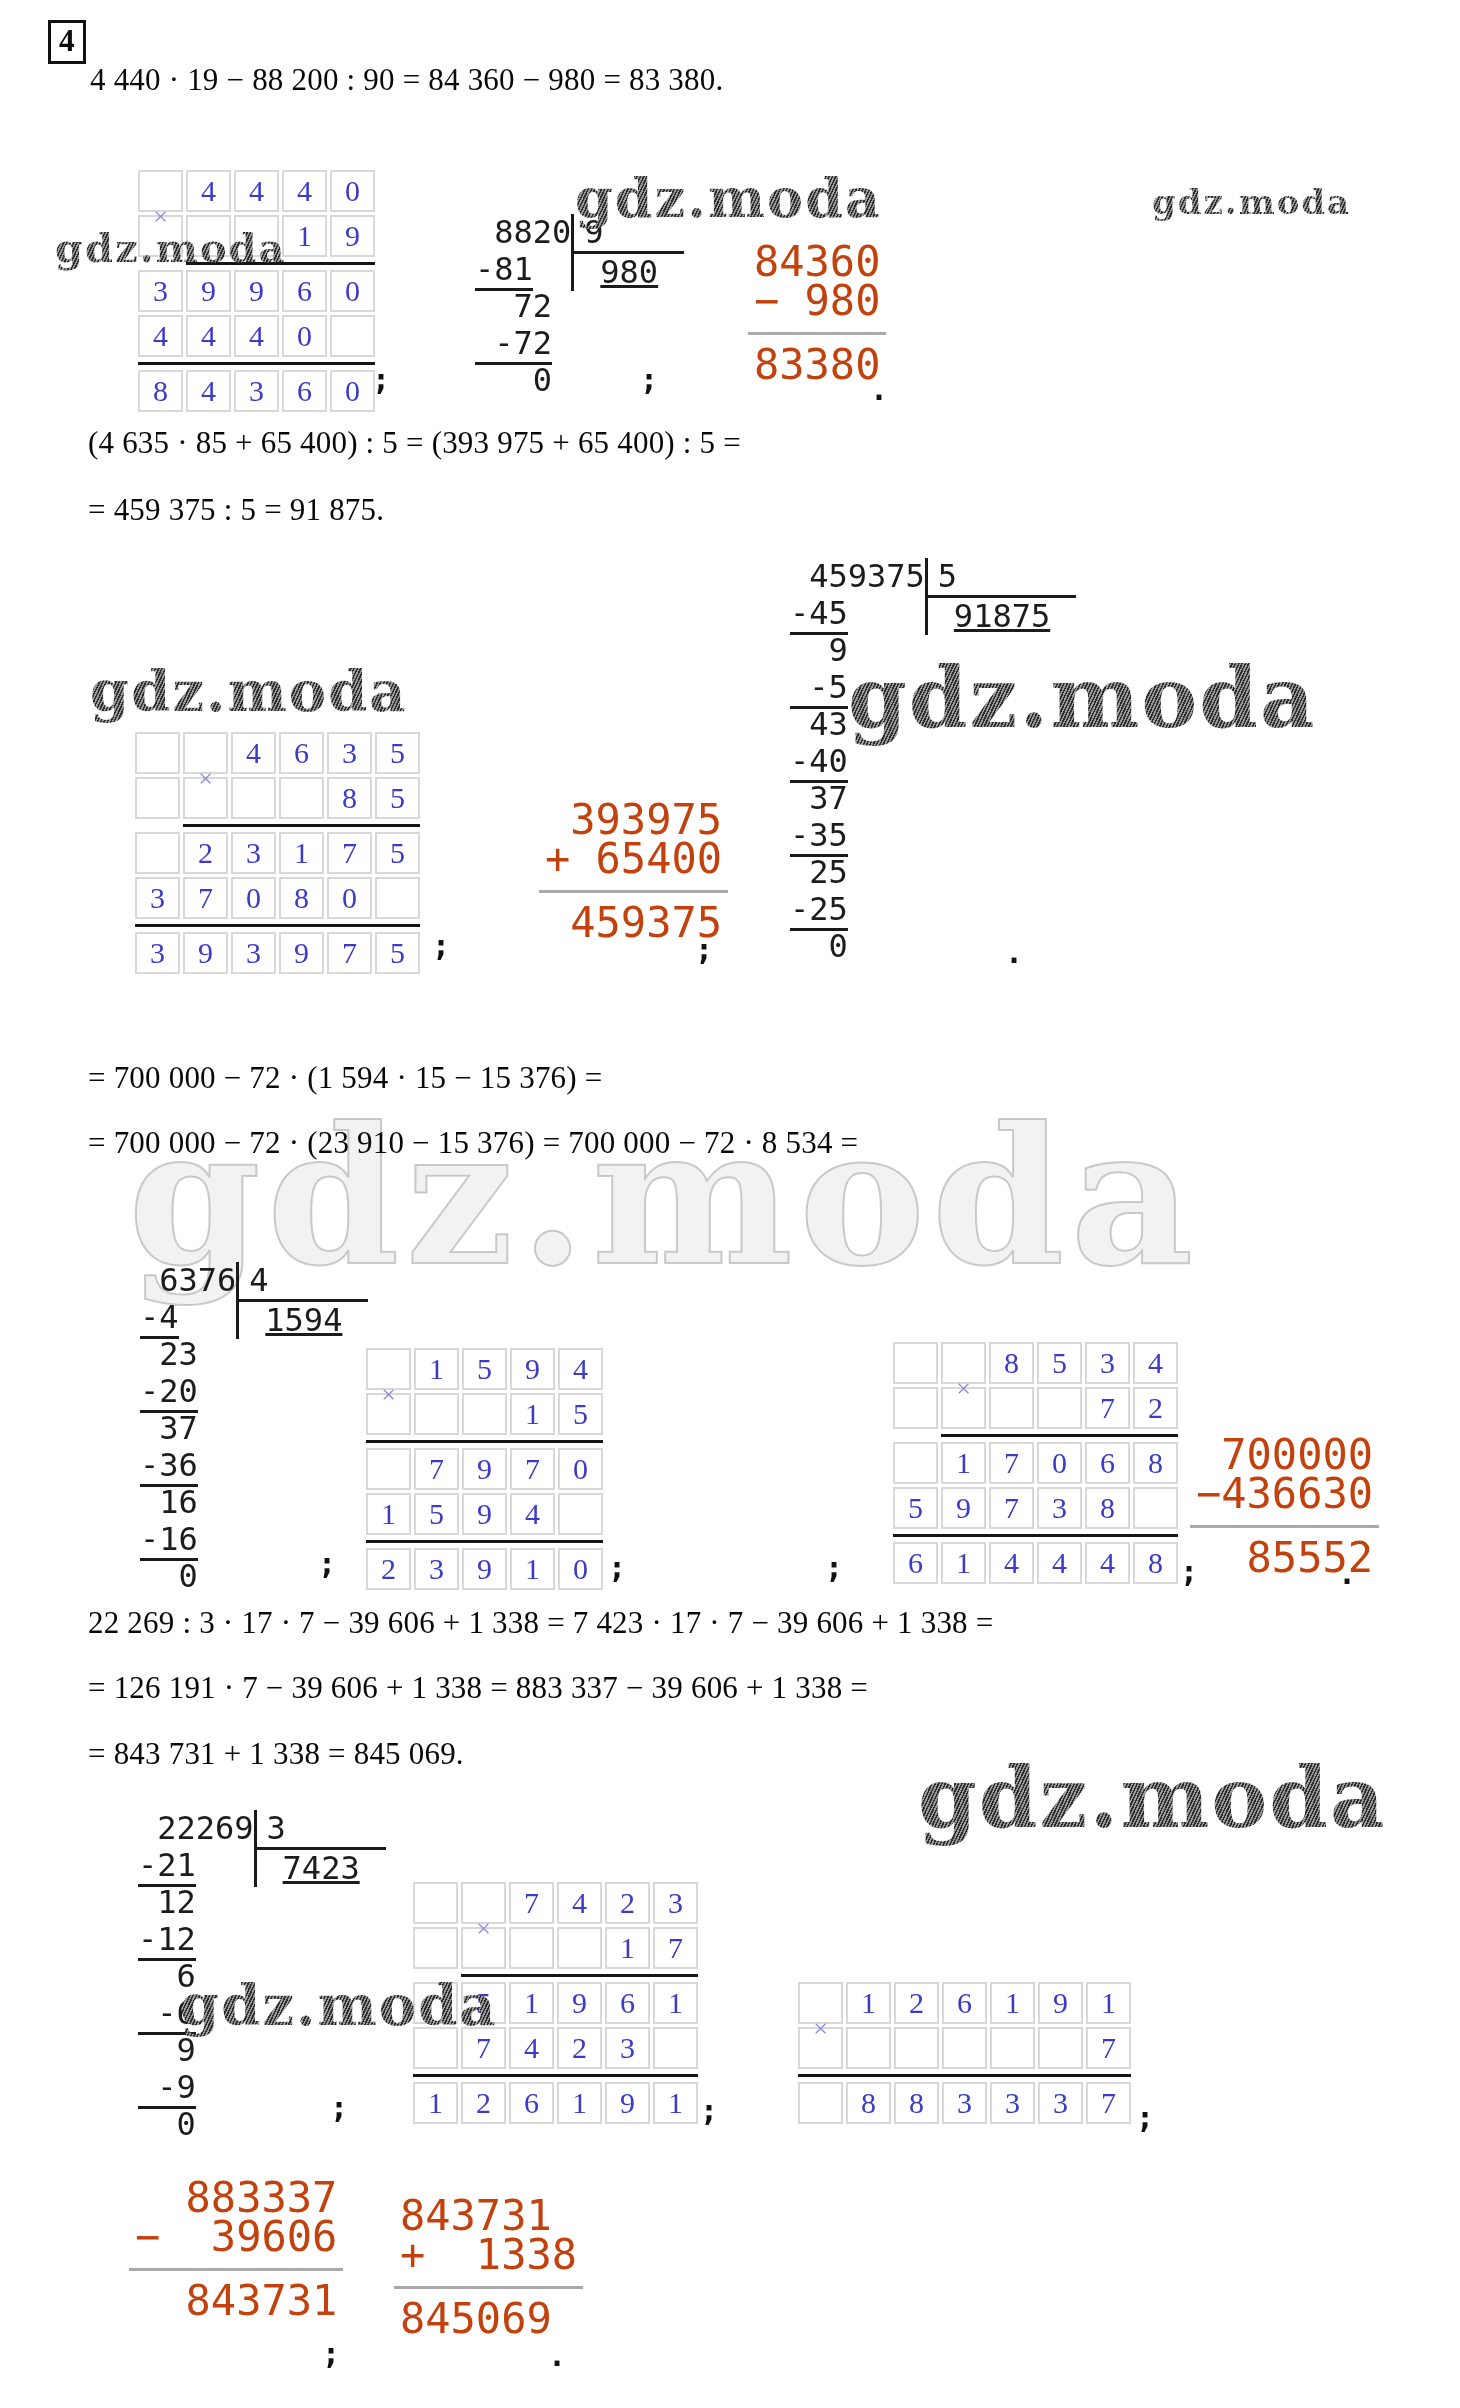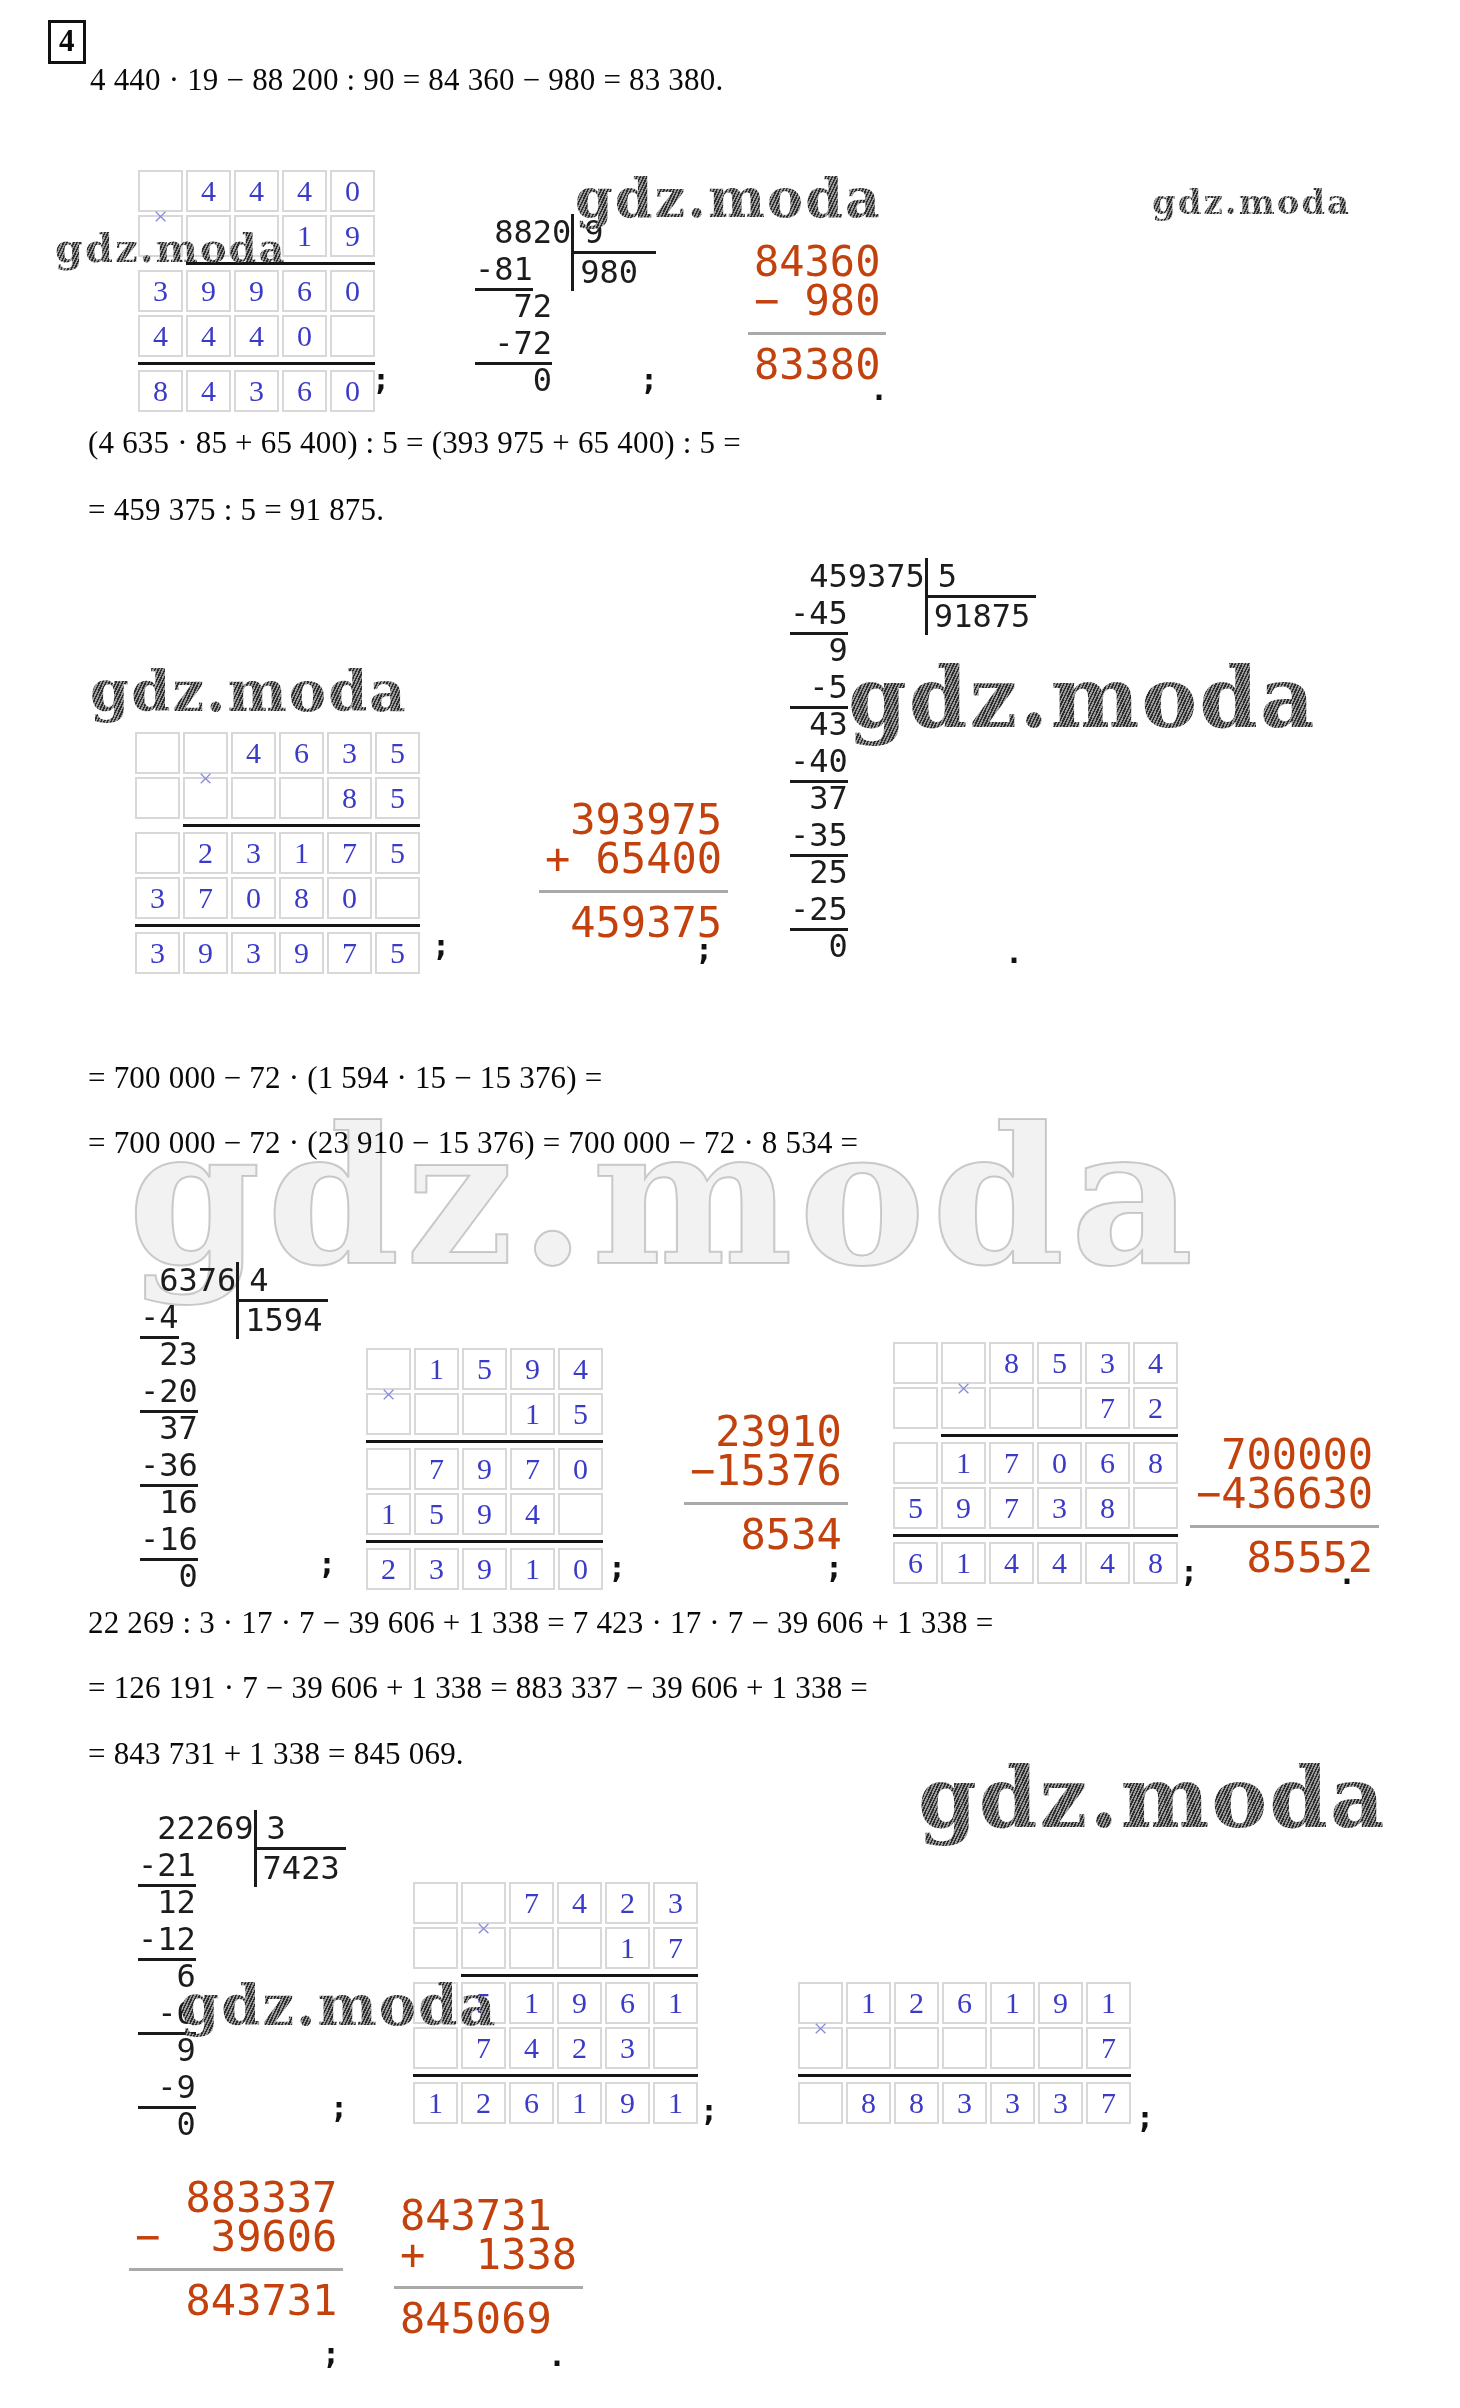--- a/index.html
+++ b/index.html
@@ -36,21 +36,21 @@
   #g126191{left:798px;top:1982px;}
 
   
   .ld{position:absolute;display:flex;align-items:flex-start;z-index:1;
       font-family:"DejaVu Sans Mono",monospace;font-size:32px;color:#1c1c1c;}
   .ldl{display:flex;flex-direction:column;}
   .ldline{white-space:pre;line-height:37px;}
   .ldline .u{border-bottom:3px solid #1a1a1a;padding-bottom:0;}
   .ldr{border-left:3px solid #1a1a1a;}
   .lddiv{border-bottom:3px solid #1a1a1a;padding:0 52px 0 10px;line-height:37px;}
-  .ldq{padding:0 6px;line-height:37px;}
+  .ldq{padding:0 26px;line-height:37px;text-decoration:underline;}
   #dv1{left:475px;top:214px;}
   #dv2{left:790px;top:558px;}
   #dv3{left:140px;top:1262px;}
   #dv4{left:138px;top:1810px;}
 
   
   .stack{position:absolute;z-index:1;font-family:"DejaVu Sans Mono",monospace;
          font-size:42px;color:#c2410c;width:max-content;}
   .sline{white-space:pre;line-height:39px;}
   .srule{height:3px;background:#a9a9a9;margin:12px 0 10px -6px;width:calc(100% + 12px);}
@@ -411,26 +411,20 @@
       <div class="sline">84360</div>
       <div class="sline">− 980</div>
       <div class="srule"></div>
       <div class="sline">83380</div>
     </div>
   <div class="stack" id="st2">
       <div class="sline"> 393975</div>
       <div class="sline">+ 65400</div>
       <div class="srule"></div>
       <div class="sline"> 459375</div>
-    </div>
-  <div class="stack" id="st3">
-      <div class="sline"> 23910</div>
-      <div class="sline">−15376</div>
-      <div class="srule"></div>
-      <div class="sline">  8534</div>
     </div>
   <div class="stack" id="st4">
       <div class="sline"> 700000</div>
       <div class="sline">−436630</div>
       <div class="srule"></div>
       <div class="sline">  85552</div>
     </div>
   <div class="stack" id="st5">
       <div class="sline">  883337</div>
       <div class="sline">−  39606</div>

